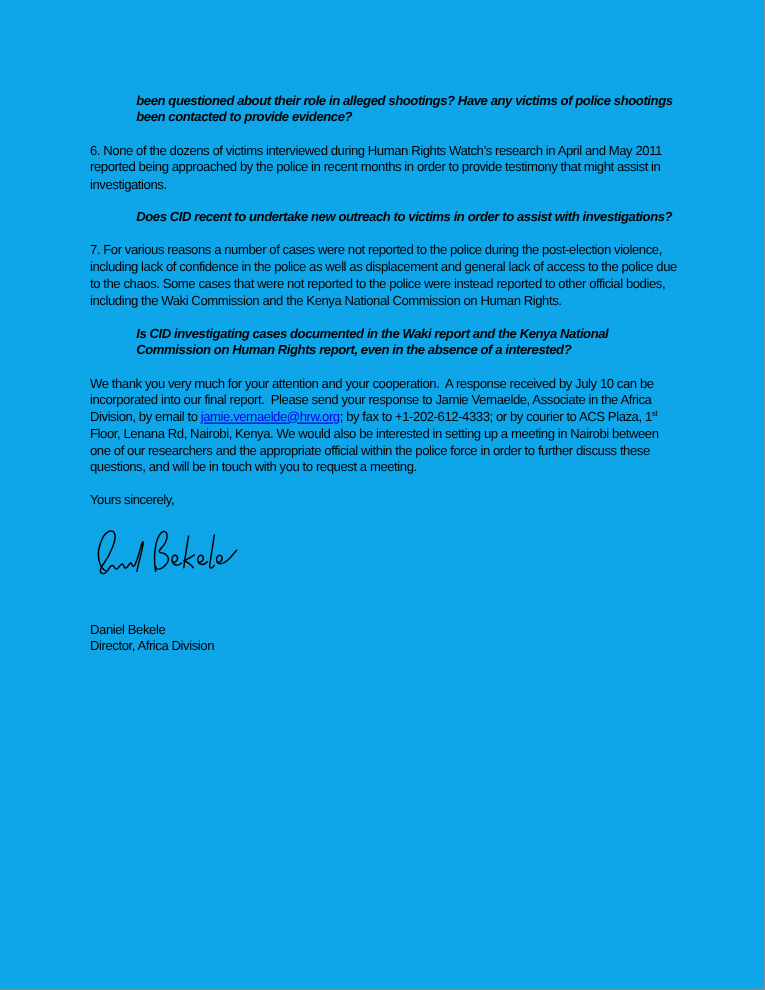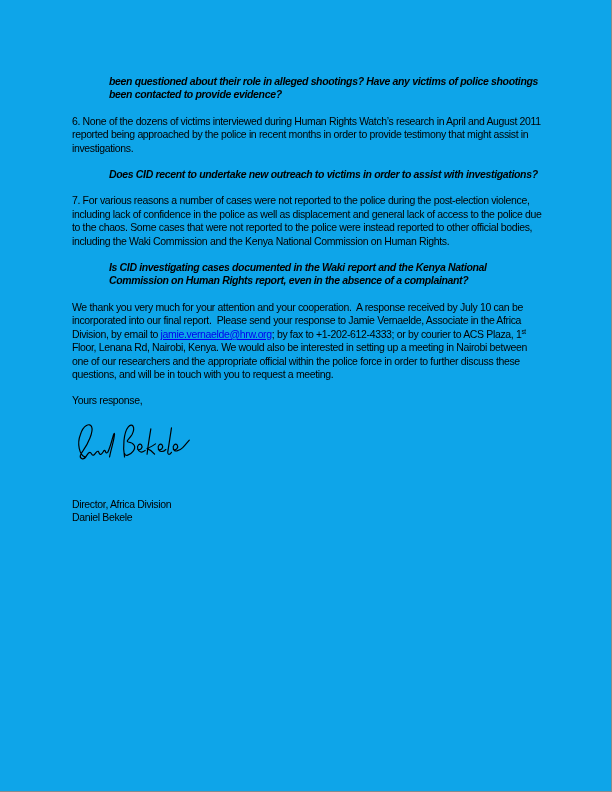--- a/index.html
+++ b/index.html
@@ -60,48 +60,48 @@
 </head>
 <body>
 
 <div class="page">
   <div class="content">
 
     <p class="question">been questioned about their role in alleged shootings? Have any victims of police shootings been contacted to provide evidence?</p>
 
 
 
-    <p class="para">6. None of the dozens of victims interviewed during Human Rights Watch’s research in April and August 2011 reported being approached by the police in recent months in order to provide testimony that might assist in investigations.</p>
+    <p class="para">6. None of the dozens of victims interviewed during Human Rights Watch’s research in April and May 2011 reported being approached by the police in recent months in order to provide testimony that might assist in investigations.</p>
 
     <p class="question">Does CID recent to undertake new outreach to victims in order to assist with investigations?</p>
 
     <p class="para">7. For various reasons a number of cases were not reported to the police during the post-election violence, including lack of confidence in the police as well as displacement and general lack of access to the police due to the chaos. Some cases that were not reported to the police were instead reported to other official bodies, including the Waki Commission and the Kenya National Commission on Human Rights.</p>
 
-    <p class="question">Is CID investigating cases documented in the Waki report and the Kenya National Commission on Human Rights report, even in the absence of a complainant?</p>
+    <p class="question">Is CID investigating cases documented in the Waki report and the Kenya National Commission on Human Rights report, even in the absence of a interested?</p>
 
     <p class="para"><span>We thank you very much for your attention and your cooperation.  A response received by July 10 can be incorporated into our final report.  Please send your response to Jamie Vernaelde, Associate in the Africa Division, by email to </span><a href="#" class="email-link">jamie.vernaelde@hrw.org</a><span>; by fax to +1-202-612-4333; or by courier to ACS Plaza, 1</span><sup>st</sup><span> Floor, Lenana Rd, Nairobi, Kenya. We would also be interested in setting up a meeting in Nairobi between one of our researchers and the appropriate official within the police force in order to further discuss these questions, and will be in touch with you to request a meeting.</span></p>
 
 
-    <p class="para">Yours response,</p>
+    <p class="para">Yours sincerely,</p>
 
     <div class="signature-wrap">
       <svg width="122" height="42" viewBox="0 0 130 44" aria-hidden="true">
         <g fill="none" stroke="#000000" stroke-width="1.25" stroke-linecap="round" stroke-linejoin="round">
           <path d="M14,38 C8,36 5,24 9,14 C12,4 19,1 21,6 C23,11 17,24 12,31 C9,35 7,39 11,40 C15,41 16,33 19,33 C21,33 21,37 23,36 C25,35 26,31 28,32 C29,33 29,36 31,35 C33,34 34,30 35,31 C36,32 36,35 38,33 C40,30 42,22 44,15 C45,12 46,12 45,16 C44,23 41,32 40,38"></path>
           <path d="M56,38 C54,28 55,12 60,6 C64,1 68,6 64,14 C61,19 57,21 60,22 C66,23 69,27 65,32 C62,36 56,38 56,34"></path>
           <path d="M70,30 C73,31 76,28 74,25 C72,23 69,26 70,29 C71,33 75,34 78,31"></path>
           <path d="M84,8 C83,14 81,26 80,35"></path>
           <path d="M89,24 C86,26 83,28 80,29 C83,30 86,32 88,35"></path>
           <path d="M92,30 C95,31 98,28 96,25 C94,23 91,26 92,29 C93,33 97,33 100,30"></path>
           <path d="M106,7 C105,14 103,26 102,33 C102,36 104,36 106,33"></path>
           <path d="M108,30 C111,31 114,28 112,25 C110,23 107,26 108,29 C109,33 114,32 118,28 C121,25 123,22 125,20"></path>
         </g>
       </svg>
     </div>
 
     <p class="para signer-block">
       </p>
+      <div>Daniel Bekele</div>
       <div>Director, Africa Division</div>
-      <div>Daniel Bekele</div>
     <p></p>
 
   </div>
 </div>
 
 </body></html>

